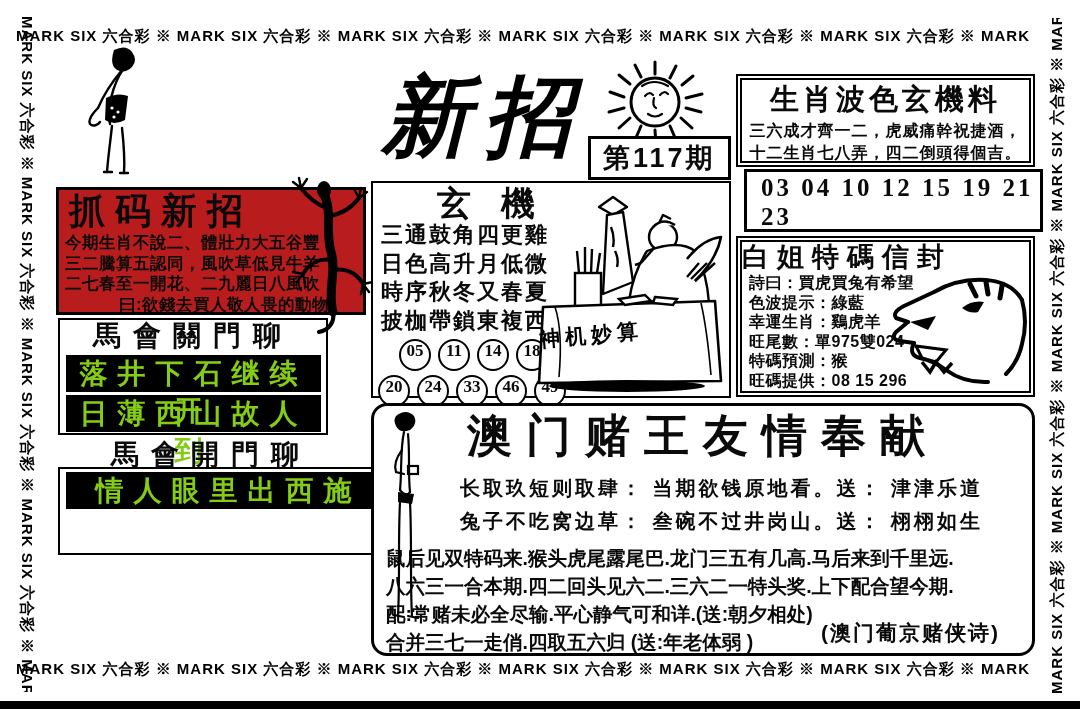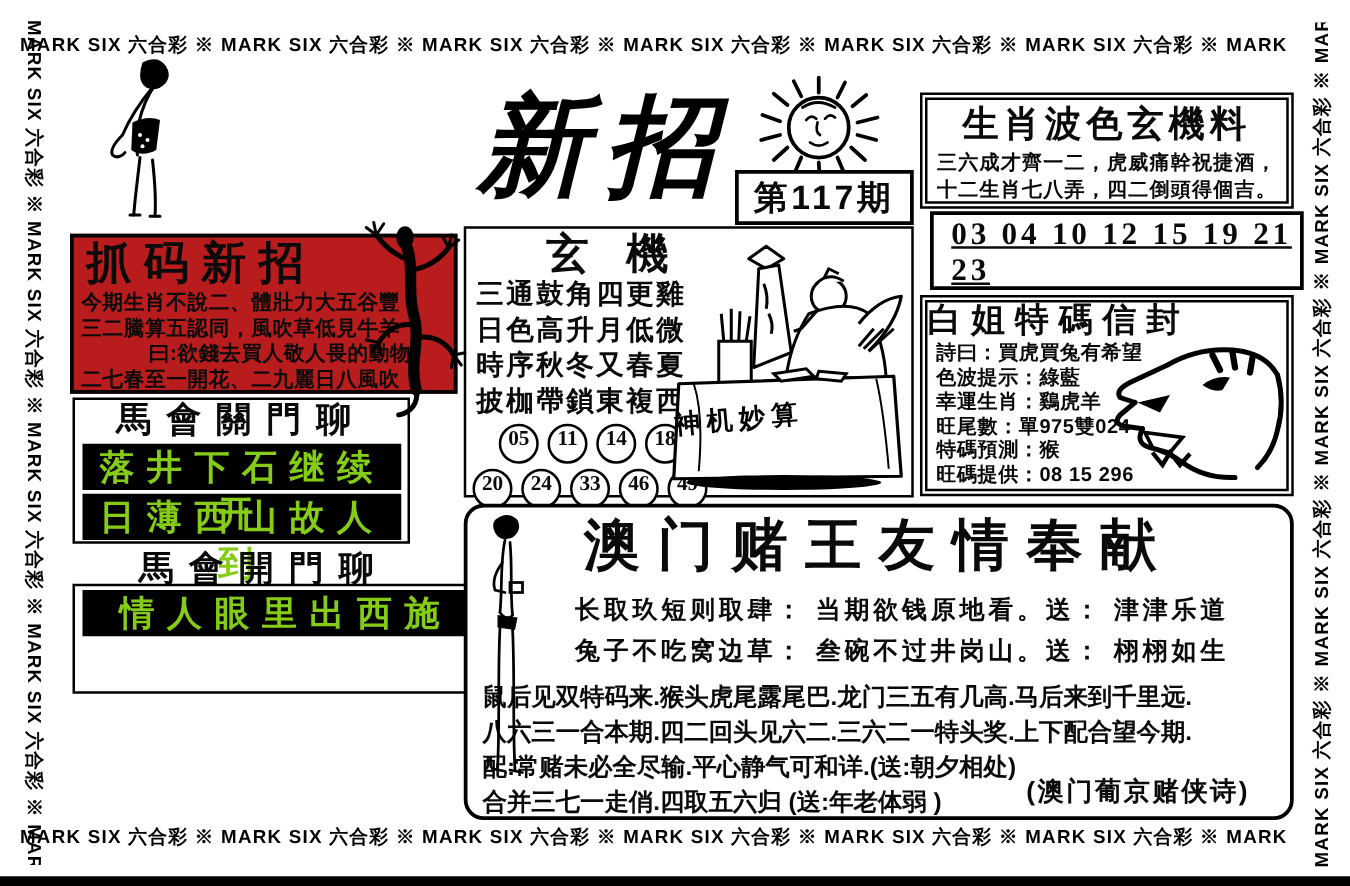--- a/index.html
+++ b/index.html
@@ -38,21 +38,21 @@
   .abs{position:absolute; box-sizing:border-box;}
   .dbl{border:6px double #000;}
   .solid2{border:2px solid #000;}
   .solid3{border:3px solid #000;}
 
   
   .zodiac-box{left:736px; top:74px; width:299px; height:93px; background:#fff;}
   .zodiac-title{text-align:center; font:900 29px "DejaVu Serif", serif; letter-spacing:4px; margin-top:0px;}
   .zodiac-line{text-align:center; font:700 16px "Liberation Sans", sans-serif; line-height:22px; letter-spacing:1px;}
 
-  .numbers-box{left:744px; top:169px; width:299px; height:63px; padding:1px 0 0 14px;text-decoration:underline;}
+  .numbers-box{left:744px; top:169px; width:299px; height:63px; padding:1px 0 0 14px;}
   .numbers-row{font:700 25px "Liberation Serif", serif; line-height:29px; letter-spacing:3px;}
 
   .baijie-box{left:736px; top:236px; width:299px; height:161px; background:#fff;}
   .baijie-title{text-align:left; font:900 27px "DejaVu Serif", serif; letter-spacing:8px; line-height:30px;}
   .baijie-lines{position:relative; padding:1px 0 0 7px; z-index:2;}
   .baijie-line{font:700 16px "Liberation Sans", sans-serif; line-height:19.5px; letter-spacing:0.5px;}
   .tiger{position:absolute; right:1px; top:28px; z-index:1;}
 
   
   .zhuama-box{left:56px; top:187px; width:310px; height:128px; background:#b91c1c;}
@@ -224,22 +224,22 @@
             <path d="M26 100 l-10 -2 M26 100 l-6 8 M26 100 l2 10"></path>
             <path d="M86 110 l10 -2 M86 110 l6 8 M86 110 l-2 10"></path>
           </g>
         </g>
         <ellipse cx="47" cy="16" rx="7" ry="9" fill="#000"></ellipse>
       </svg>
     </div>
     <div class="zhuama-title">抓码新招</div>
     <div class="zhuama-line">今期生肖不說二、體壯力大五谷豐</div>
     <div class="zhuama-line">三二騰算五認同，風吹草低見牛羊</div>
+    <div class="zhuama-line">二七春至一開花、二九麗日八風吹</div>
     <div class="zhuama-line indent">曰:欲錢去買人敬人畏的動物</div>
-    <div class="zhuama-line">二七春至一開花、二九麗日八風吹</div>
   </div>
 
   <div class="abs solid2 mahui-box1">
     <div class="mahui-header">馬會關門聊</div>
     <div class="mahui-bar">落井下石继续开</div>
     <div class="mahui-bar">日薄西山故人到</div>
   </div>
 
   <div class="abs mahui-header-mid">馬會開門聊</div>
 

